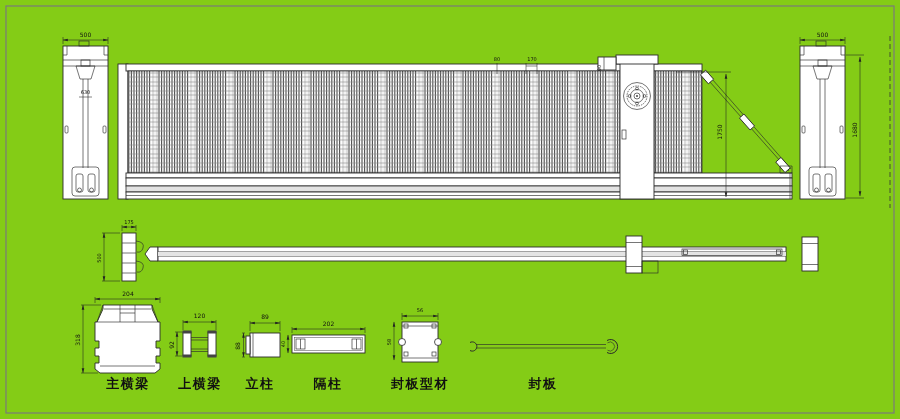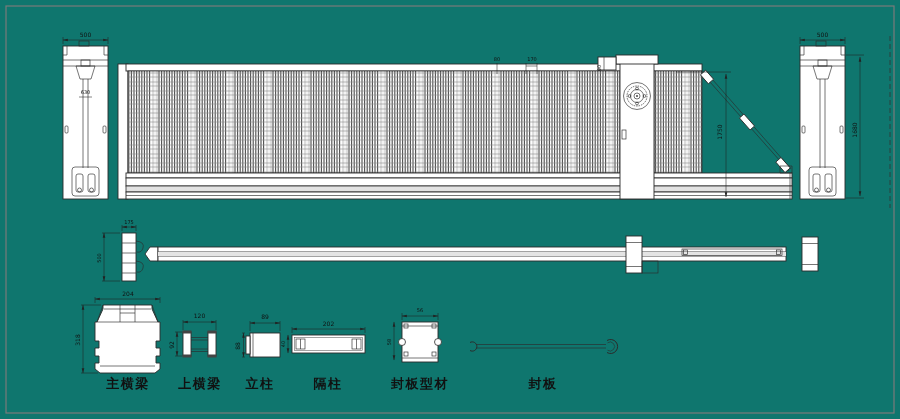--- a/index.html
+++ b/index.html
@@ -1,16 +1,16 @@
 <!DOCTYPE html>
 <html><head>
 <meta charset="utf-8">
 <style>
   html,body{margin:0;padding:0;background:#fff;}
-  .page{width:900px;height:419px;position:relative;background:#0f766e;}
+  .page{width:900px;height:419px;position:relative;background:#84cc16;}
   svg{display:block;}
   .o  {fill:#fff;stroke:#2b2b2b;stroke-width:.9;}
   .d  {fill:none;stroke:#2b2b2b;stroke-width:.65;}
   .dk {fill:none;stroke:#555;stroke-width:.55;}
   .dim{stroke:#222;stroke-width:.55;fill:none;}
   .gry{fill:#e2e2e2;stroke:#2b2b2b;stroke-width:.8;}
   .blk{fill:#444;stroke:none;}
   .dt {font-family:"DejaVu Sans",sans-serif;font-size:6px;fill:#111;text-anchor:middle;}
   .dts{font-family:"DejaVu Sans",sans-serif;font-size:5px;fill:#111;text-anchor:middle;}
   .cl {font-family:"DejaVu Sans",sans-serif;font-size:13px;font-weight:bold;fill:#111;letter-spacing:1.5px;text-anchor:middle;}

